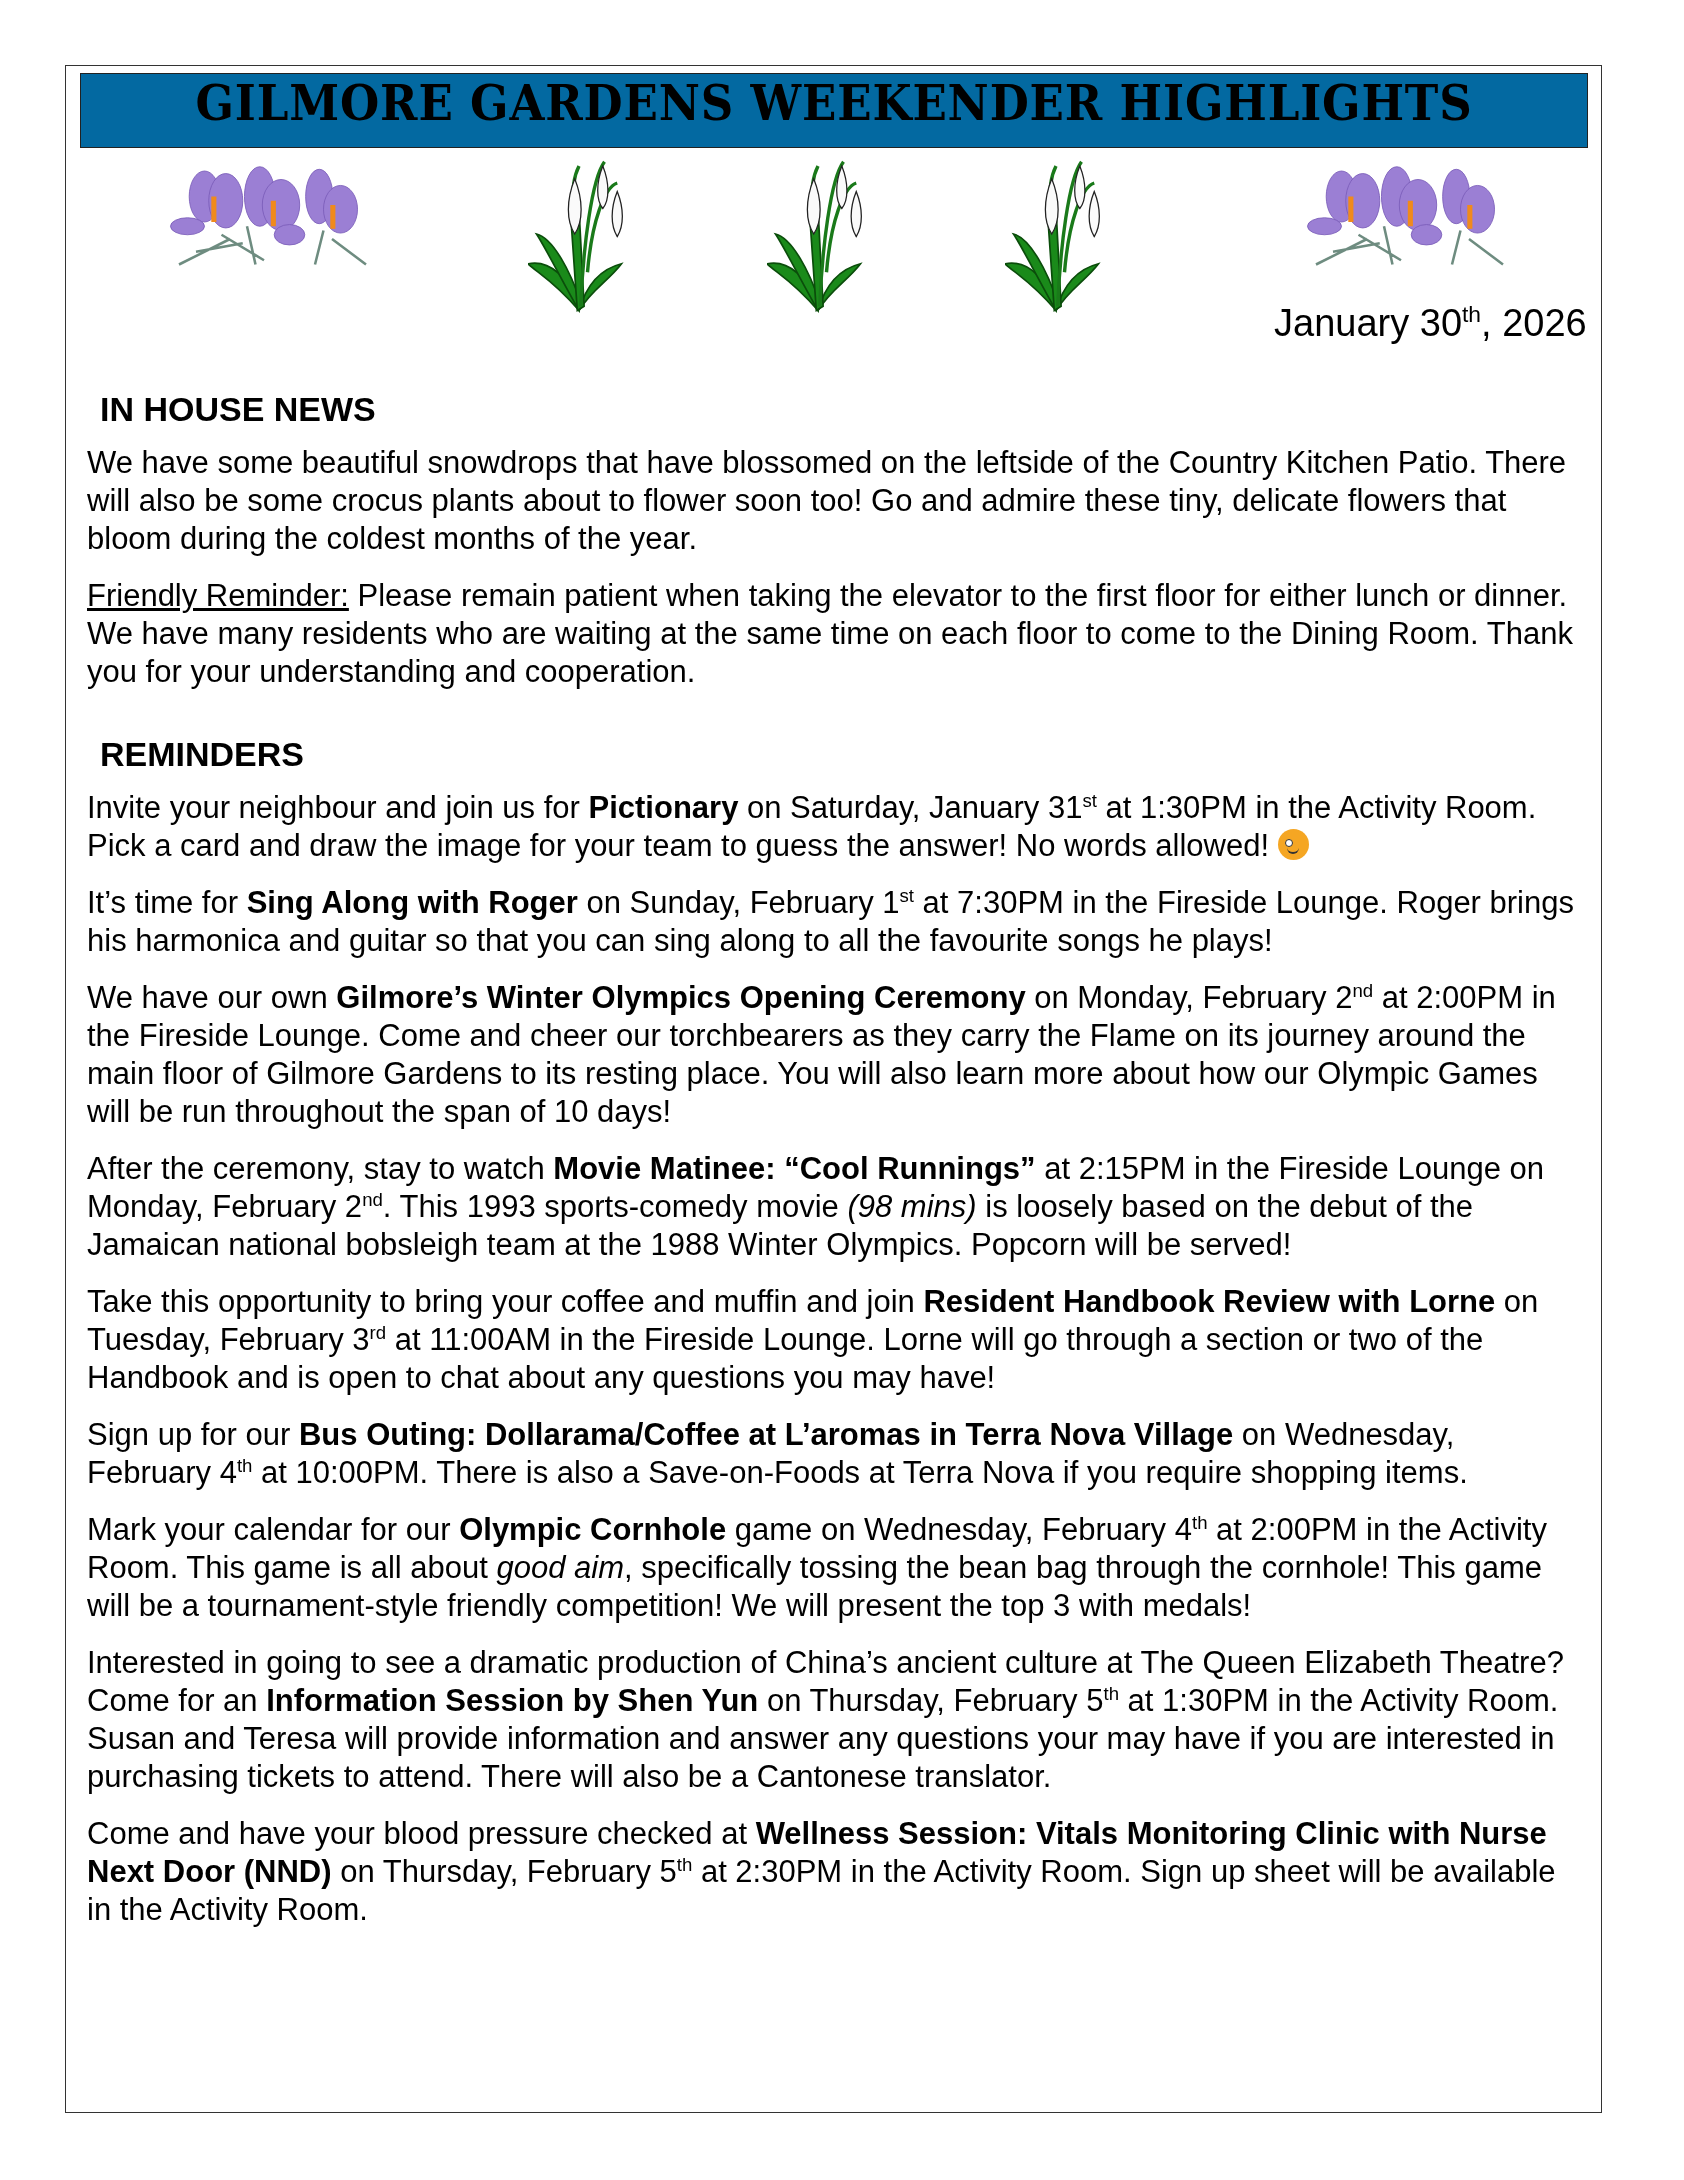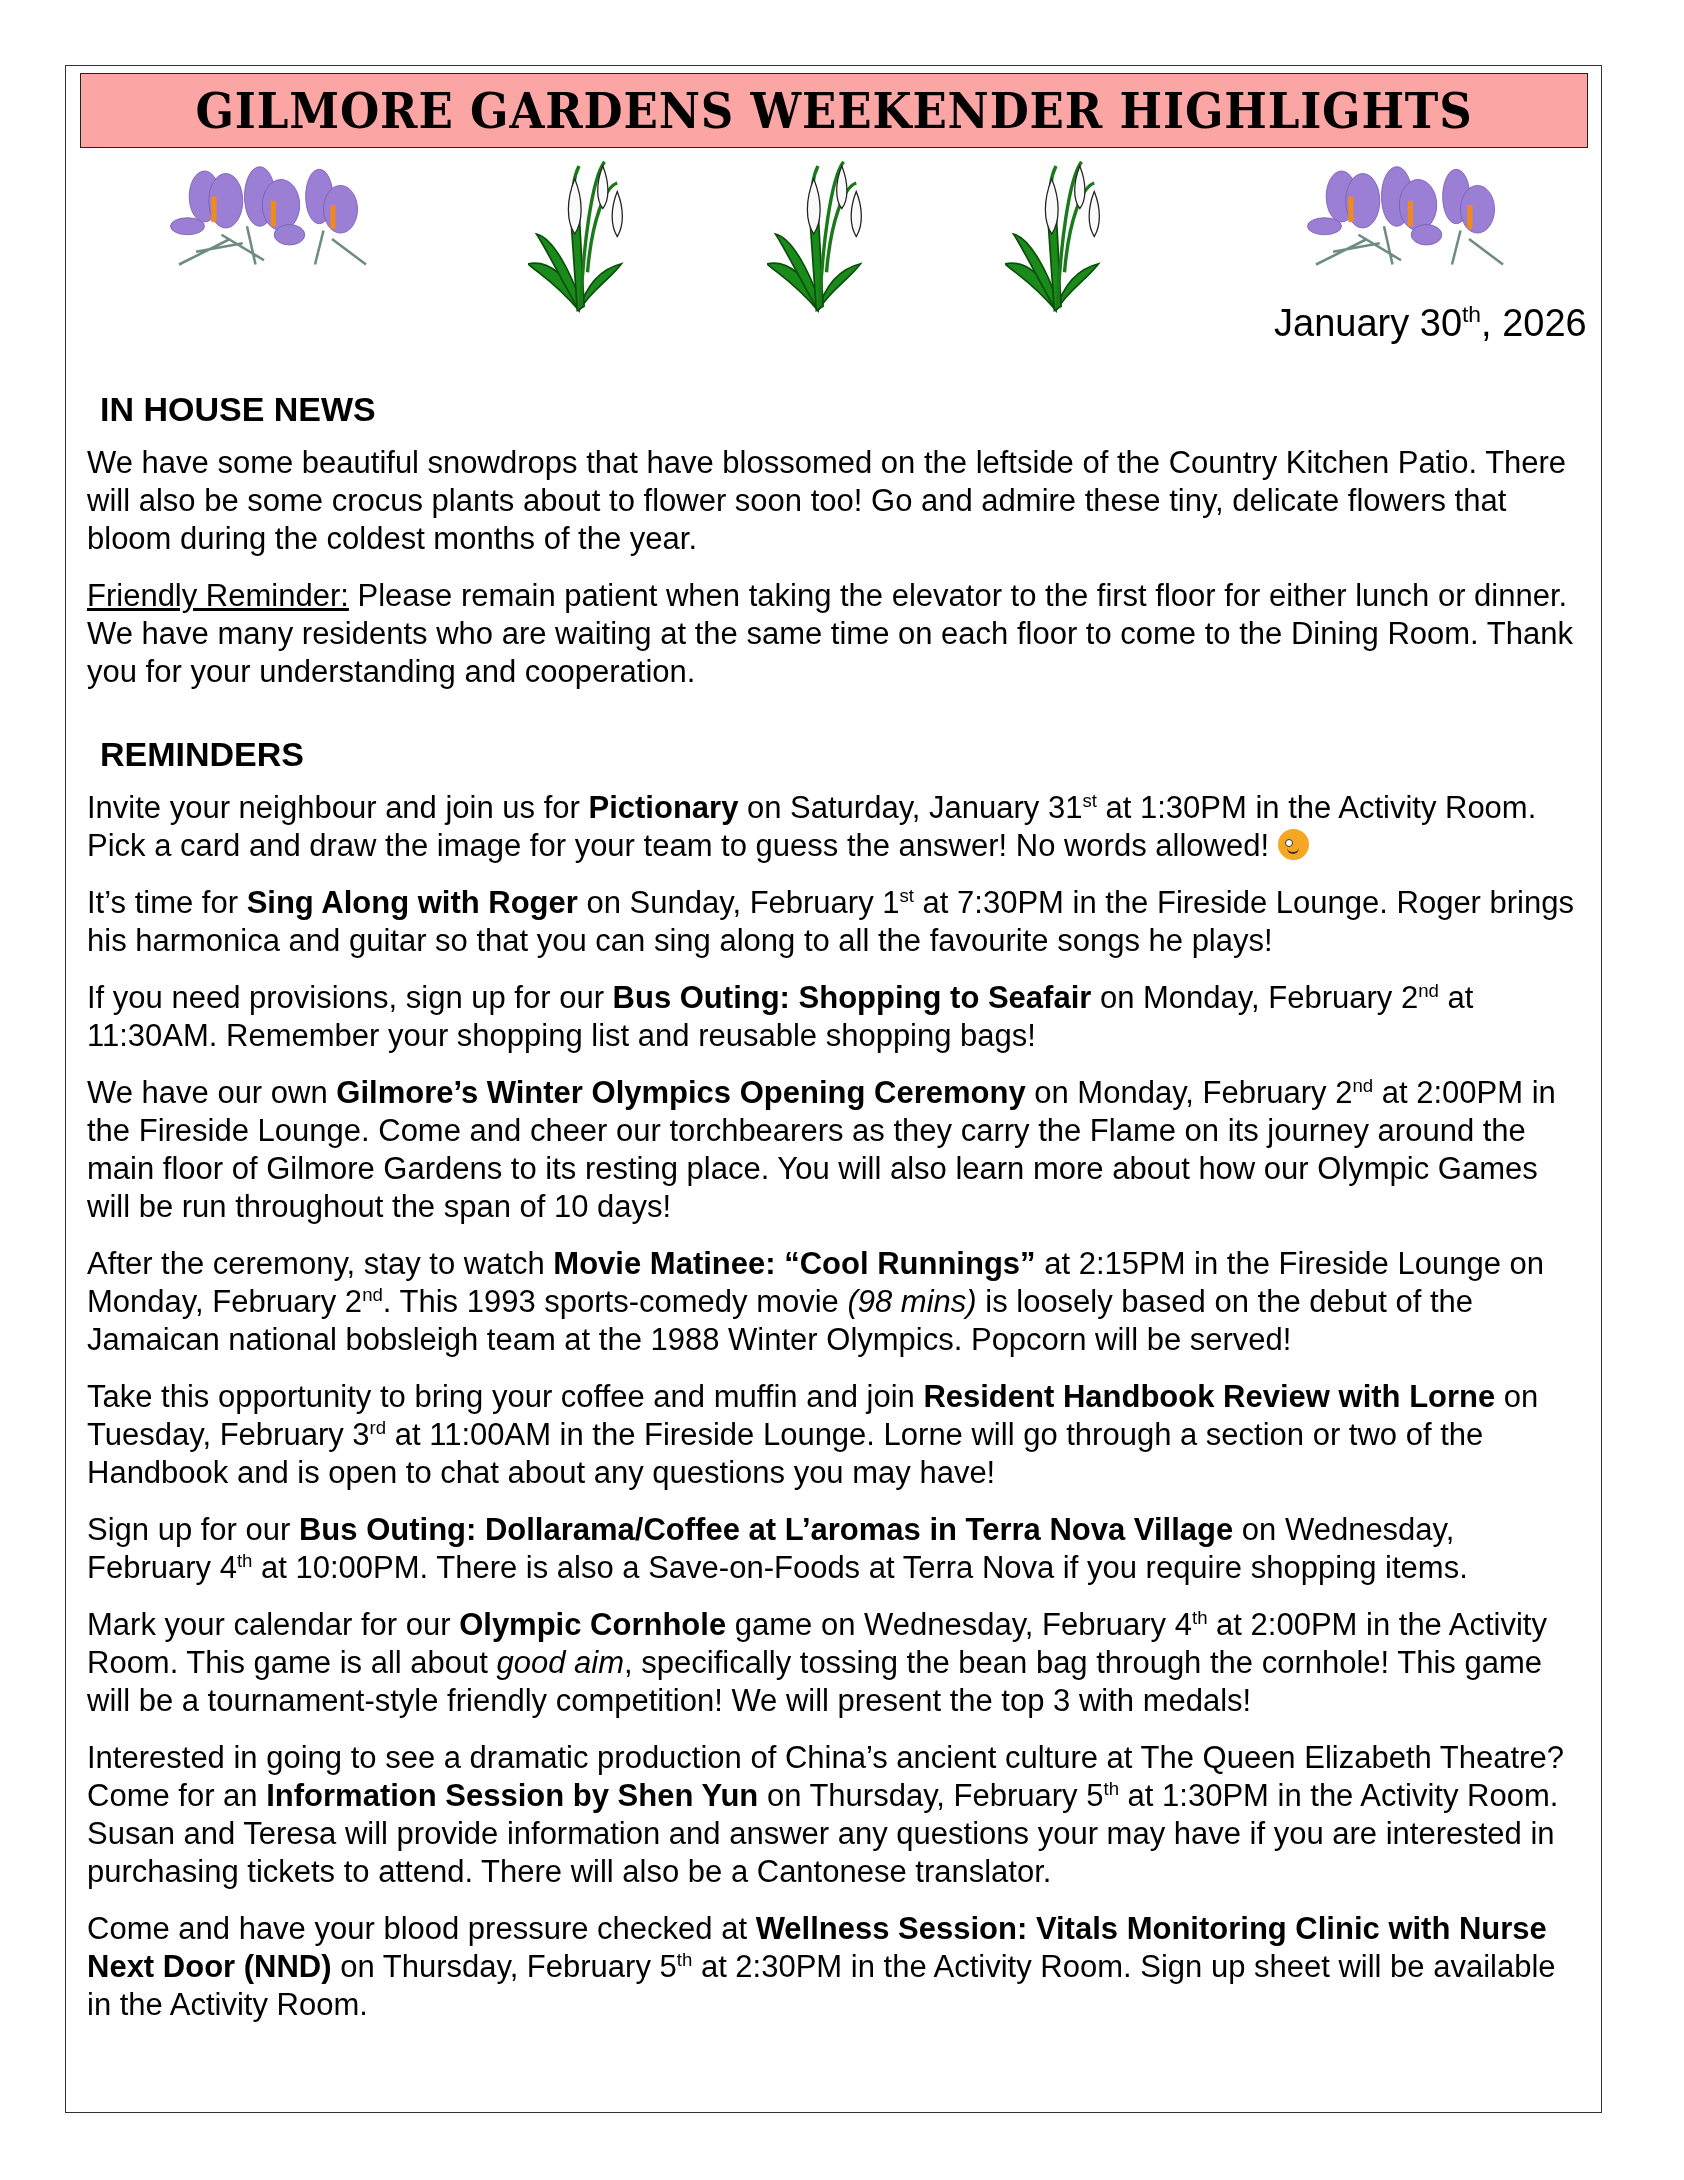--- a/index.html
+++ b/index.html
@@ -1,22 +1,22 @@
 <!DOCTYPE html>
 <html style="font-size:13.6px"><head>
 <meta charset="utf-8">
 <style>
   html, body { margin:0; padding:0; background:#fff; }
   body { width:1685px; height:2181px; position:relative; overflow:hidden;
          font-family:"Liberation Sans", sans-serif; color:#000; }
   .page-border { position:absolute; left:65px; top:65px; width:1537px; height:2048px;
                  border:1.7px solid #333; box-sizing:border-box; }
   .title-box { position:absolute; left:80px; top:73px; width:1508px; height:75px;
-               background:#fca5a5; border:1.7px solid #222; box-sizing:border-box;
-               display:flex; align-items:center; justify-content:center; }
+               background:#0369a1; border:1.7px solid #222; box-sizing:border-box;
+               display:flex; align-items:flex-start; justify-content:center; }
   .title-box h1 { margin:0; font-family:"DejaVu Serif", serif; font-weight:bold;
                   font-size:49px; letter-spacing:0.9px; transform:scaleX(0.92); white-space:nowrap; }
   .flower { position:absolute; }
   .date { position:absolute; left:1274px; top:302px; font-size:38px; }
   .date sup, .para sup { font-size:0.6em; vertical-align:super; line-height:0; }
   .content { position:absolute; left:87px; top:375px; width:1491px; }
   h2 { margin:13px; font-size:34px; font-weight:bold; line-height:43px; }
   .para { margin:0 0 19px 0; font-size:31px; line-height:38px; }
   .section-gap { height:10.2px; }
   .u { text-decoration:underline; }
@@ -135,21 +135,20 @@
 
 <div class="content">
   <h2>IN HOUSE NEWS</h2>
   <p class="para">We have some beautiful snowdrops that have blossomed on the leftside of the Country Kitchen Patio. There will also be some crocus plants about to flower soon too! Go and admire these tiny, delicate flowers that bloom during the coldest months of the year.</p>
   <p class="para"><span class="u">Friendly Reminder:</span><span> Please remain patient when taking the elevator to the first floor for either lunch or dinner. We have many residents who are waiting at the same time on each floor to come to the Dining Room. Thank you for your understanding and cooperation.</span></p>
   <div class="section-gap"></div>
   <h2>REMINDERS</h2>
   <div id="reminders-list">
       <p class="para"><span>Invite your neighbour and join us for </span><b>Pictionary</b><span> on Saturday, January 31</span><sup>st</sup><span> at 1:30PM in the Activity Room. Pick a card and draw the image for your team to guess the answer! No words allowed!</span><span class="emoji"></span></p>
       <p class="para"><span>It’s time for </span><b>Sing Along with Roger</b><span> on Sunday, February 1</span><sup>st</sup><span> at 7:30PM in the Fireside Lounge. Roger brings his harmonica and guitar so that you can sing along to all the favourite songs he plays!</span></p>
-      <p class="para"><span>If you need provisions, sign up for our </span><b>Bus Outing: Shopping to Seafair</b><span> on Monday, February 2</span><sup>nd</sup><span> at 11:30AM. Remember your shopping list and reusable shopping bags!</span></p>
       <p class="para"><span>We have our own </span><b>Gilmore’s Winter Olympics Opening Ceremony</b><span> on Monday, February 2</span><sup>nd</sup><span> at 2:00PM in the Fireside Lounge. Come and cheer our torchbearers as they carry the Flame on its journey around the main floor of Gilmore Gardens to its resting place. You will also learn more about how our Olympic Games will be run throughout the span of 10 days!</span></p>
       <p class="para"><span>After the ceremony, stay to watch </span><b>Movie Matinee: “Cool Runnings”</b><span> at 2:15PM in the Fireside Lounge on Monday, February 2</span><sup>nd</sup><span>. This 1993 sports-comedy movie </span><i>(98 mins)</i><span> is loosely based on the debut of the Jamaican national bobsleigh team at the 1988 Winter Olympics. Popcorn will be served!</span></p>
       <p class="para"><span>Take this opportunity to bring your coffee and muffin and join </span><b>Resident Handbook Review with Lorne</b><span> on Tuesday, February 3</span><sup>rd</sup><span> at 11:00AM in the Fireside Lounge. Lorne will go through a section or two of the Handbook and is open to chat about any questions you may have!</span></p>
       <p class="para"><span>Sign up for our </span><b>Bus Outing: Dollarama/Coffee at L’aromas in Terra Nova Village</b><span> on Wednesday, February 4</span><sup>th</sup><span> at 10:00PM. There is also a Save-on-Foods at Terra Nova if you require shopping items.</span></p>
       <p class="para"><span>Mark your calendar for our </span><b>Olympic Cornhole</b><span> game on Wednesday, February 4</span><sup>th</sup><span> at 2:00PM in the Activity Room. This game is all about </span><i>good aim</i><span>, specifically tossing the bean bag through the cornhole! This game will be a tournament-style friendly competition! We will present the top 3 with medals!</span></p>
       <p class="para"><span>Interested in going to see a dramatic production of China’s ancient culture at The Queen Elizabeth Theatre? Come for an </span><b>Information Session by Shen Yun</b><span> on Thursday, February 5</span><sup>th</sup><span> at 1:30PM in the Activity Room. Susan and Teresa will provide information and answer any questions your may have if you are interested in purchasing tickets to attend. There will also be a Cantonese translator.</span></p>
       <p class="para"><span>Come and have your blood pressure checked at </span><b>Wellness Session: Vitals Monitoring Clinic with Nurse Next Door (NND)</b><span> on Thursday, February 5</span><sup>th</sup><span> at 2:30PM in the Activity Room. Sign up sheet will be available in the Activity Room.</span></p>
     </div>
 </div>
 

